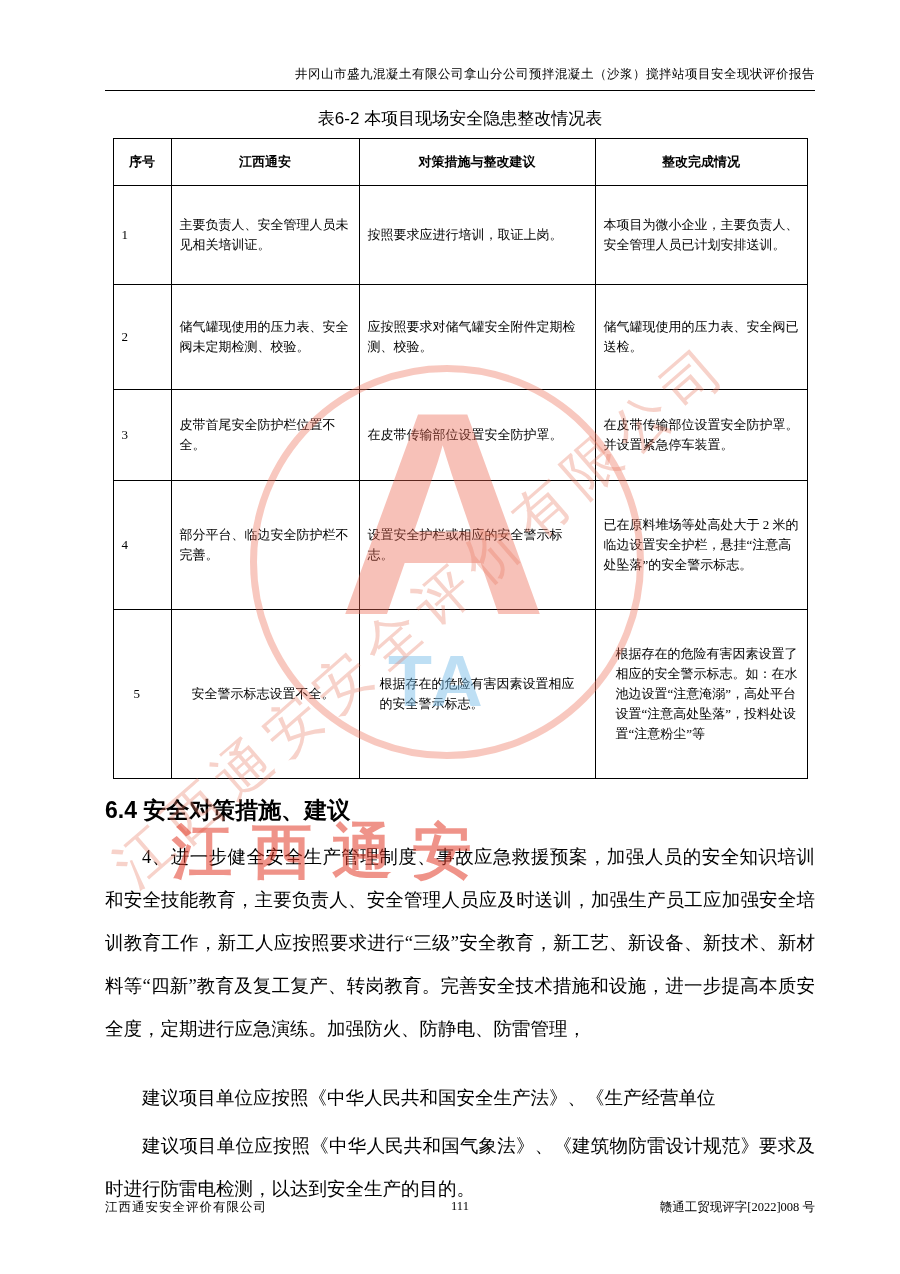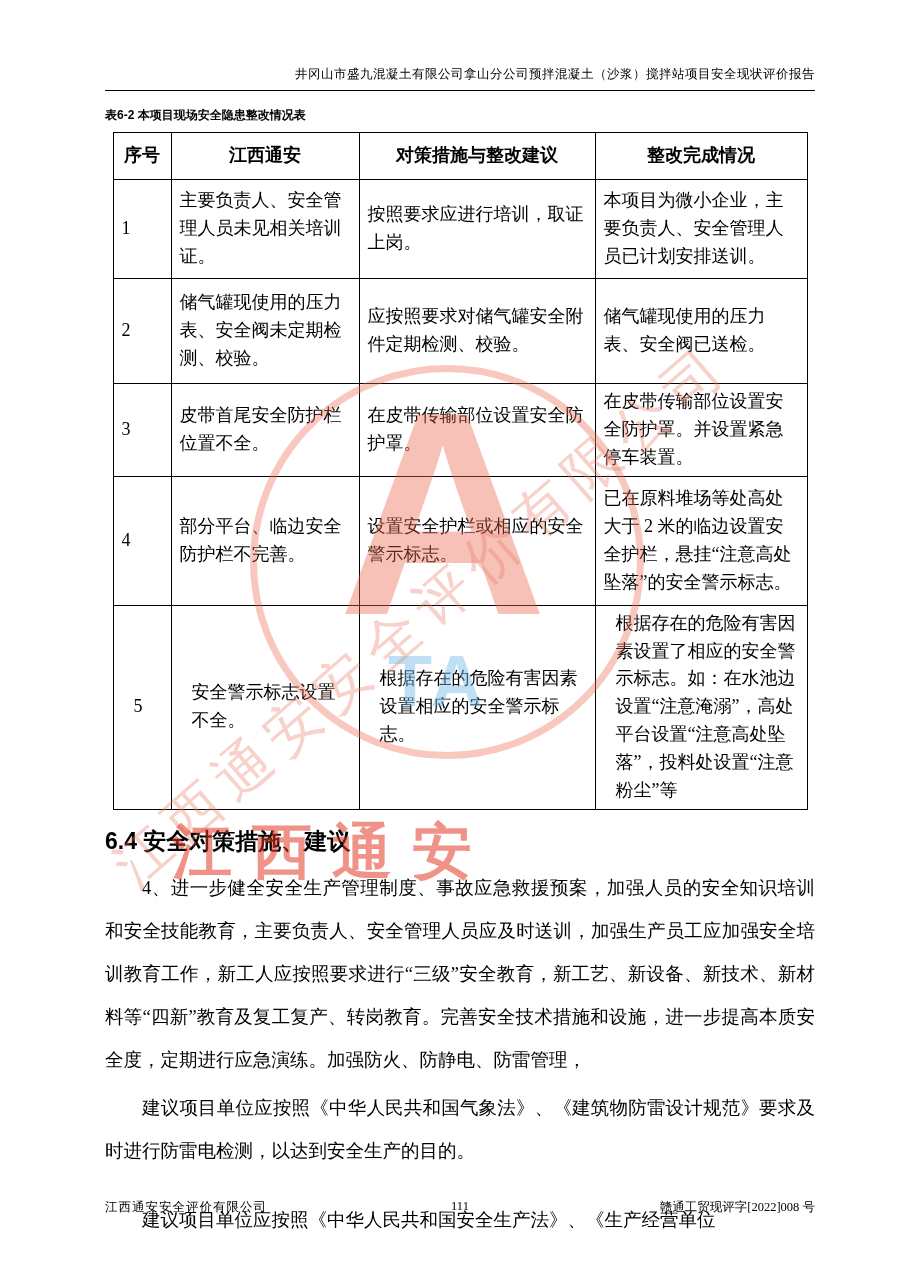--- a/index.html
+++ b/index.html
@@ -18,38 +18,39 @@
   .doc-header{
     text-align:right;
     font-size:12.5px;
     letter-spacing:.5px;
     padding-bottom:7px;
     border-bottom:1.5px solid #000;
     position:relative;z-index:2;
   }
   
   .table-title{
-    font-weight:bold;
-    font-size:12px;
+    text-align:center;
+    font-weight:normal;
+    font-size:17px;
     margin:16px 0 8px 0;
     font-family:"Liberation Sans","DejaVu Sans",sans-serif;
     position:relative;z-index:2;
   }
   table.remed{
     border-collapse:collapse;
     width:694px;
     margin:0 auto;
     table-layout:fixed;
     position:relative;z-index:2;
     background:transparent;
   }
   table.remed th, table.remed td{
     border:1.5px solid #000;
     vertical-align:middle;
-    font-size:18px;
+    font-size:13px;
     line-height:1.55;
     padding:4px 8px;
     word-break:break-all;
   }
   table.remed th{
     font-family:"Liberation Sans","DejaVu Sans",sans-serif;
     font-weight:bold;
     text-align:center;
     height:38px;
   }
@@ -190,22 +191,22 @@
       <td class="seq">5</td>
       <td>安全警示标志设置不全。</td>
       <td>根据存在的危险有害因素设置相应的安全警示标志。</td>
       <td>根据存在的危险有害因素设置了相应的安全警示标志。如：在水池边设置“注意淹溺”，高处平台设置“注意高处坠落”，投料处设置“注意粉尘”等</td>
     </tr>
   </tbody>
     </table>
 
   <div class="sec-heading">6.4 安全对策措施、建议</div>
   <p class="para">4、进一步健全安全生产管理制度、事故应急救援预案，加强人员的安全知识培训和安全技能教育，主要负责人、安全管理人员应及时送训，加强生产员工应加强安全培训教育工作，新工人应按照要求进行“三级”安全教育，新工艺、新设备、新技术、新材料等“四新”教育及复工复产、转岗教育。完善安全技术措施和设施，进一步提高本质安全度，定期进行应急演练。加强防火、防静电、防雷管理，</p>
+  <p class="para gap">建议项目单位应按照《中华人民共和国安全生产法》、《生产经营单位</p>
   <p class="para">建议项目单位应按照《中华人民共和国气象法》、《建筑物防雷设计规范》要求及时进行防雷电检测，以达到安全生产的目的。</p>
-  <p class="para gap">建议项目单位应按照《中华人民共和国安全生产法》、《生产经营单位</p>
 
   <div class="doc-footer">
     <span class="fl">江西通安安全评价有限公司</span>
     <span class="fc">111</span>
     <span class="fr">赣通工贸现评字[2022]008 号</span>
   </div>
 
 </div>
 
 </body></html>

